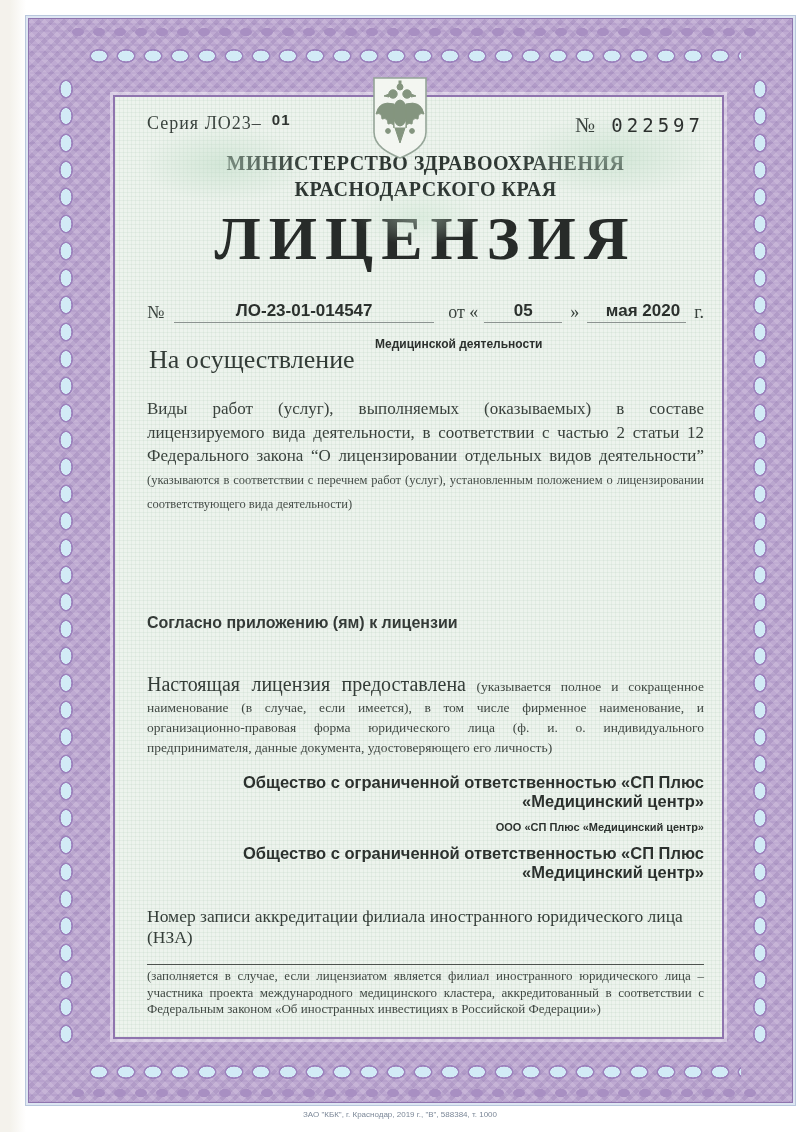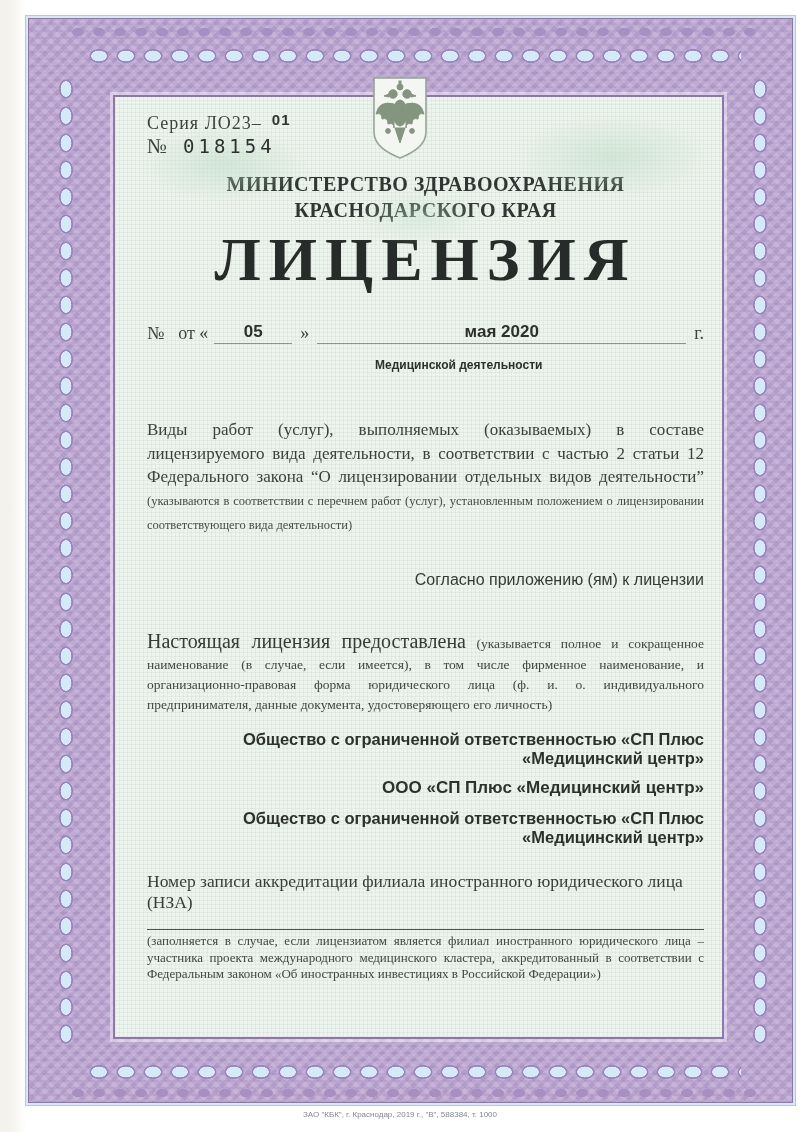--- a/index.html
+++ b/index.html
@@ -43,55 +43,55 @@
   .inner::before{content:"";position:absolute;left:0;top:0;right:0;height:150px;pointer-events:none;
     background:
       radial-gradient(ellipse 120px 55px at 18% 45%, rgba(190,220,198,.55), rgba(190,220,198,0) 70%),
       radial-gradient(ellipse 140px 60px at 82% 40%, rgba(190,220,198,.55), rgba(190,220,198,0) 70%),
       radial-gradient(ellipse 90px 40px at 50% 80%, rgba(200,228,206,.45), rgba(200,228,206,0) 70%);}
 
   
   .emblem{position:absolute;left:50%;top:76px;transform:translateX(-50%);z-index:3;}
 
   
-  .serial-row{position:relative;padding-top:16px;display:flex;justify-content:space-between;align-items:flex-start;font-size:18px;color:#3a433e;flex-direction:column;}
+  .serial-row{position:relative;padding-top:16px;display:flex;justify-content:space-between;align-items:flex-start;font-size:18px;color:#3a433e;}
   .serial-left{letter-spacing:1px;}
   .serial-suffix{font-family:"Liberation Sans",sans-serif;font-weight:bold;font-size:15px;color:#2e3330;position:relative;top:-4px;margin-left:10px;}
   .num-right .nsign{font-size:21px;margin-right:16px;}
   .num-right .nval{font-family:"DejaVu Sans Mono",monospace;font-size:19px;letter-spacing:4px;color:#2c302e;}
 
   .ministry{margin-top:12px;text-align:center;font-size:20px;line-height:1.3;letter-spacing:.5px;color:#2e3733;font-weight:bold;}
   .big-title{margin-top:4px;text-align:center;font-size:62px;line-height:1.05;font-weight:bold;letter-spacing:8px;color:#272b29;}
 
   .numline{margin-top:30px;display:flex;align-items:flex-end;font-size:18px;color:#3a433e;}
   .numline .cell{border-bottom:1px solid #8b9390;text-align:center;font-family:"Liberation Sans",sans-serif;font-weight:bold;font-size:17px;color:#2b302d;padding:0 6px 1px;}
   .numline .lic{width:248px;margin-left:10px;}
   .numline .ot{margin:0 6px 0 14px;}
   .numline .day{width:66px;}
   .numline .qt{margin:0 8px;}
-  .numline .my{flex:1;}
+  .numline .my{flex:1;text-align:right;}
   .numline .g{margin-left:8px;}
 
   .activity{position:relative;margin-top:14px;height:44px;}
   .activity .val{margin-left:228px;font-family:"Liberation Sans",sans-serif;font-weight:bold;font-size:12px;color:#2b302d;}
   .activity .lbl{position:absolute;left:2px;top:8px;font-size:26px;color:#333c37;}
   .activity-note{margin:0 auto;width:88%;text-align:center;font-family:"Liberation Sans",sans-serif;font-size:14.5px;line-height:1.38;color:#3b423e;}
 
   .works{margin-top:16px;text-align:justify;font-size:17px;line-height:1.38;word-spacing:2px;color:#39413c;}
   .works .small-note{font-size:12.5px;word-spacing:0;line-height:1.3;color:#454d48;}
 
-  .attachment{margin-top:36px;text-align:right;font-family:"Liberation Sans",sans-serif;font-weight:normal;font-size:16px;color:#343a37;}
+  .attachment{margin-top:100px;text-align:left;font-family:"Liberation Sans",sans-serif;font-weight:bold;font-size:16px;color:#343a37;}
 
   .granted{margin-top:40px;text-align:justify;line-height:1.25;}
   .granted .lead{font-size:20px;color:#333c37;margin-top:28px;}
   .granted .small{font-size:13.5px;color:#404843;}
   .granted-note2{margin-top:6px;text-align:justify;font-size:13px;line-height:1.3;color:#404843;text-indent:45%;}
 
   .company{margin-top:10px;text-align:right;font-family:"Liberation Sans",sans-serif;font-weight:bold;font-size:16.5px;color:#2c312e;}
-  .company.mid{font-size:17px;}
+  .company.mid{font-size:11px;}
   .company.b3{margin-top:11px;}
 
   .nza-label{margin-top:24px;font-size:17.5px;color:#353e39;}
   .rule{margin-top:16px;border-top:1px solid #4d534f;height:0;}
   .nza-note{margin-top:3px;text-align:justify;font-size:13px;line-height:1.25;color:#404843;}
 
   .print-info{position:absolute;left:0;right:0;bottom:13px;text-align:center;
     font-family:"Liberation Sans",sans-serif;font-size:8px;color:#7c8898;}
 </style>
 </head>
@@ -129,42 +129,44 @@
   </div>
 
   <div class="inner">
 
     <div class="serial-row">
       <div class="serial-left">
         <span>Серия</span>
         <span>ЛО23–</span><span class="serial-suffix">01</span>
       </div>
       <div class="num-right">
-        <span class="nsign">№</span><span class="nval">018154</span>
+        <span class="nsign">№</span><span class="nval">022597</span>
       </div>
     </div>
 
     <div class="ministry">
       <div>МИНИСТЕРСТВО ЗДРАВООХРАНЕНИЯ</div>
       <div>КРАСНОДАРСКОГО КРАЯ</div>
     </div>
 
     <div class="big-title">ЛИЦЕНЗИЯ</div>
 
     <div class="numline">
       <span>№</span>
+      <span class="cell lic">ЛО-23-01-014547</span>
       <span class="ot">от «</span>
       <span class="cell day">05</span>
       <span class="qt">»</span>
       <span class="cell my">мая 2020</span>
       <span class="g">г.</span>
     </div>
 
     <div class="activity">
       <div class="val">Медицинской деятельности</div>
+      <div class="lbl">На осуществление</div>
     </div>
 
     <p class="works"><span>Виды работ (услуг), выполняемых (оказываемых) в составе лицензируемого вида деятельности, в соответствии с частью 2 статьи 12 Федерального закона “О лицензировании отдельных видов деятельности”</span> <span class="small-note">(указываются в соответствии с перечнем работ (услуг), установленным положением о лицензировании соответствующего вида деятельности)</span></p>
 
     <div class="attachment">Согласно приложению (ям) к лицензии</div>
 
     <p class="granted"><span class="lead">Настоящая лицензия предоставлена</span> <span class="small">(указывается полное и сокращенное наименование (в случае, если имеется), в том числе фирменное наименование, и организационно-правовая форма юридического лица (ф. и. о. индивидуального предпринимателя, данные документа, удостоверяющего его личность)</span></p>
 
     <div class="company">Общество с ограниченной ответственностью «СП Плюс «Медицинский центр»</div>
     <div class="company mid">ООО «СП Плюс «Медицинский центр»</div>

